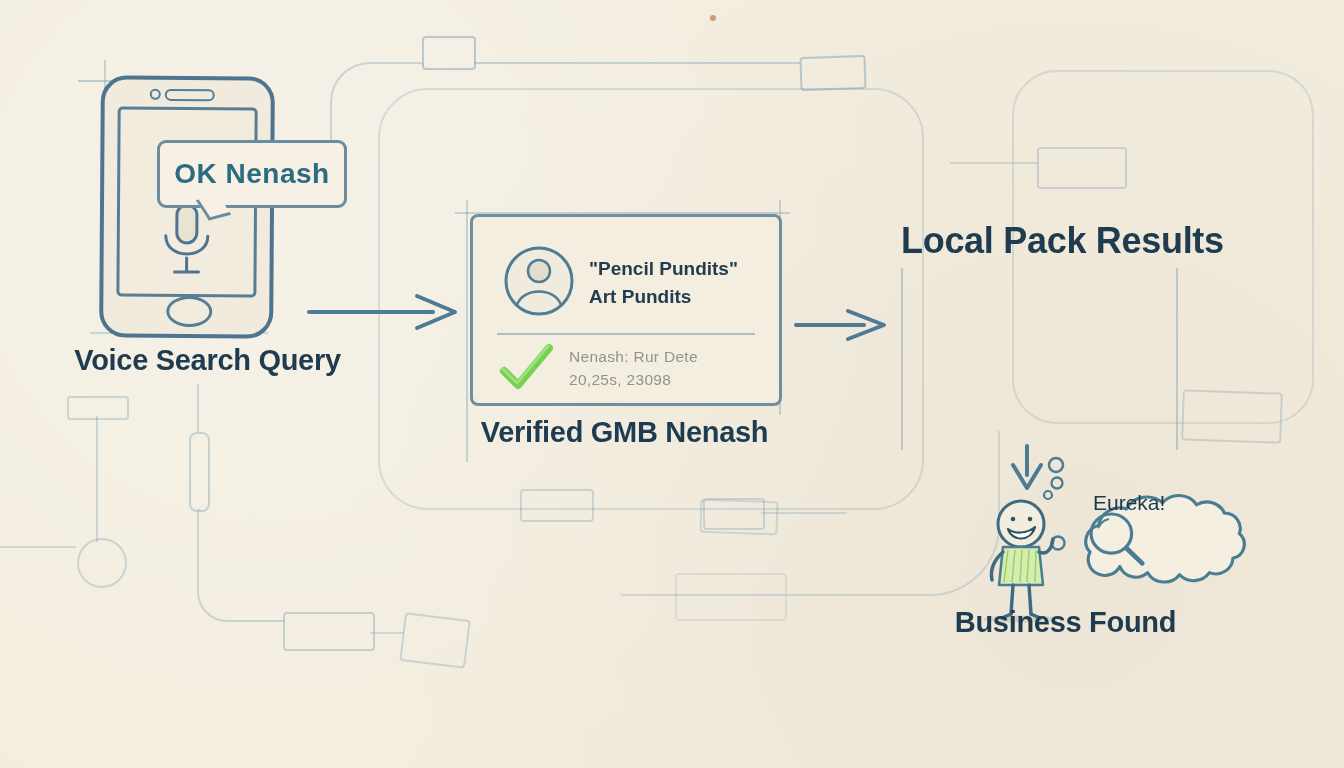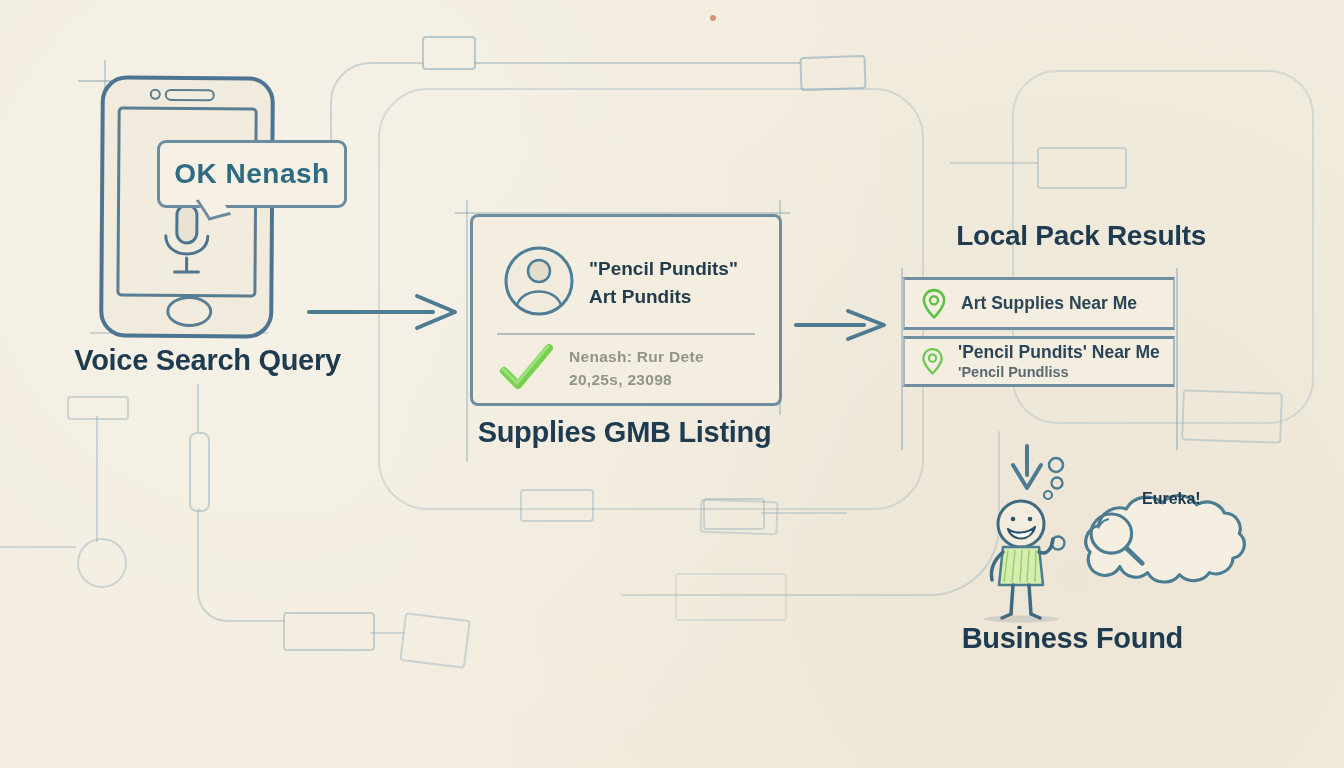--- a/index.html
+++ b/index.html
@@ -33,30 +33,30 @@
   
   .speech-bubble{position:absolute;left:157px;top:140px;width:184px;height:62px;background:#f6f1e4;border:3px solid #6a8ca0;border-radius:9px;z-index:4;display:flex;align-items:center;justify-content:center;}
   .speech-bubble span{font-size:28px;font-weight:600;color:#2d6b80;letter-spacing:.5px;}
   .bubble-tail{position:absolute;left:42px;bottom:-14px;width:20px;height:20px;background:#f6f1e4;border-left:3px solid #6a8ca0;border-bottom:3px solid #6a8ca0;transform:rotate(-15deg) skewX(18deg);}
   
   .label{position:absolute;font-weight:700;color:#1e3b4f;font-size:29px;letter-spacing:-0.3px;text-align:center;z-index:5;white-space:nowrap;}
   
   .gmb-card{position:absolute;left:470px;top:214px;width:306px;height:186px;background:#f3eee0;border:3px solid rgba(88,125,148,0.85);border-radius:8px;z-index:3;}
   .gmb-name{position:absolute;left:116px;top:38px;width:180px;font-size:19px;font-weight:700;color:#243d4d;line-height:1.45;}
   .gmb-divider{position:absolute;left:24px;top:116px;width:258px;border-top:2px solid rgba(125,150,165,0.55);}
-  .gmb-detail{position:absolute;left:96px;top:128px;width:190px;font-size:15.5px;font-weight:700;color:#90958a;line-height:1.5;letter-spacing:.3px;}
+  .gmb-detail{position:absolute;left:96px;top:128px;width:190px;font-size:15.5px;font-weight:400;color:#90958a;line-height:1.5;letter-spacing:.3px;}
   .avatar-svg{position:absolute;left:28px;top:26px;}
   .check-svg{position:absolute;left:26px;top:126px;}
   
   .pack-row{position:absolute;left:903px;width:272px;background:#f4eee1;border-top:3px solid rgba(80,120,145,0.8);border-bottom:3px solid rgba(80,120,145,0.8);border-left:2px solid rgba(120,150,170,0.6);border-right:2px solid rgba(120,150,170,0.6);display:flex;align-items:center;gap:14px;padding-left:16px;box-sizing:border-box;z-index:3;}
   .row-text{display:flex;flex-direction:column;line-height:1.25;}
   .row-line1{font-size:17.5px;font-weight:700;color:#2b4656;}
   .row-line2{font-size:14.5px;font-weight:600;color:#5a6a72;}
   
-  .thought-text{position:absolute;left:1142px;top:489px;width:130px;font-size:16px;font-weight:700;color:#1d3a4d;line-height:1.3;z-index:5;}
+  .thought-text{position:absolute;left:1093px;top:489px;width:130px;font-size:21px;font-weight:400;color:#1d3a4d;line-height:1.3;z-index:5;}
   .svgabs{position:absolute;z-index:4;}
   .guide{position:absolute;pointer-events:none;z-index:1;}
 </style>
 </head>
 <body>
 
 <div class="stage">
 
   <div class="decor" style="left:422px;top:36px;width:50px;height:30px;opacity:.5;"></div>
   <div class="decor" style="left:800px;top:56px;width:62px;height:30px;opacity:.5;transform:rotate(-2deg);"></div>
@@ -133,49 +133,30 @@
     <svg class="check-svg" width="56" height="50" viewBox="0 0 56 50">
       <polyline points="5,28 19,42 50,5" fill="none" stroke="#76d14f" stroke-width="8" stroke-linecap="round" stroke-linejoin="round"></polyline>
       <polyline points="4,26 18,40 49,3" fill="none" stroke="#a8e48c" stroke-width="3" stroke-linecap="round" stroke-linejoin="round" opacity=".8"></polyline>
     </svg>
     <div class="gmb-detail">
       <div>Nenash: Rur Dete</div>
       <div>20,25s, 23098</div>
     </div>
   </div>
 
-  <div class="label" style="left:462px;top:416px;width:325px;">Supplies GMB Listing</div>
+  <div class="label" style="left:462px;top:416px;width:325px;">Verified GMB Nenash</div>
 
   <svg class="svgabs" style="left:792px;top:305px;" width="100" height="40" viewBox="0 0 100 40">
     <line x1="4" y1="20" x2="72" y2="20" stroke="#4c7b93" stroke-width="4" stroke-linecap="round"></line>
     <polyline points="56,6 92,20 56,34" fill="none" stroke="#4c7b93" stroke-width="4" stroke-linecap="round" stroke-linejoin="round"></polyline>
   </svg>
 
-  <div class="label" style="left:901px;top:220px;width:285px;text-align:right;font-size:28px;margin-left:20px;">Local Pack Results</div>
-
-  <div class="pack-row" style="top:277px;height:53px;">
-    <svg width="26" height="32" viewBox="0 0 24 30">
-      <path d="M12 2 C6.5 2 2.5 6.3 2.5 11.6 C2.5 18.5 12 27.5 12 27.5 C12 27.5 21.5 18.5 21.5 11.6 C21.5 6.3 17.5 2 12 2 Z" fill="none" stroke="#5fc044" stroke-width="2.4"></path>
-      <circle cx="12" cy="11.5" r="3.8" fill="none" stroke="#5fc044" stroke-width="2.2"></circle>
-    </svg>
-    <div class="row-text">
-      <span class="row-line1">Art Supplies Near Me</span>
-    </div>
-  </div>
-
-  <div class="pack-row" style="top:336px;height:51px;">
-    <svg width="23" height="29" viewBox="0 0 24 30">
-      <path d="M12 2 C6.5 2 2.5 6.3 2.5 11.6 C2.5 18.5 12 27.5 12 27.5 C12 27.5 21.5 18.5 21.5 11.6 C21.5 6.3 17.5 2 12 2 Z" fill="none" stroke="#6cc653" stroke-width="2.4"></path>
-      <circle cx="12" cy="11.5" r="3.8" fill="none" stroke="#6cc653" stroke-width="2.2"></circle>
-    </svg>
-    <div class="row-text">
-      <span class="row-line1">'Pencil Pundits' Near Me</span>
-      <span class="row-line2">'Pencil Pundliss</span>
-    </div>
-  </div>
+  <div class="label" style="left:901px;top:220px;width:285px;text-align:center;font-size:36px;">Local Pack Results</div>
+
+
 
 
   <svg class="svgabs" style="left:1003px;top:443px;" width="48" height="52" viewBox="0 0 48 52">
     <line x1="24" y1="3" x2="24" y2="32" stroke="#4c7b93" stroke-width="4" stroke-linecap="round"></line>
     <polyline points="10,22 24,45 38,22" fill="none" stroke="#4c7b93" stroke-width="4" stroke-linecap="round" stroke-linejoin="round"></polyline>
   </svg>
 
   <svg class="svgabs" style="left:950px;top:448px;" width="150" height="175" viewBox="0 0 150 175">
     <ellipse cx="71" cy="171" rx="38" ry="3.5" fill="rgba(90,110,120,0.18)"></ellipse>
     <circle cx="106" cy="17" r="7" fill="none" stroke="#4a7d92" stroke-width="2.5"></circle>
@@ -207,15 +188,15 @@
     <g>
       <circle cx="50" cy="56" r="19" fill="none" stroke="#4a7d92" stroke-width="3"></circle>
       <path d="M38 50 a 13 13 0 0 1 9 -8" fill="none" stroke="#4a7d92" stroke-width="2" stroke-linecap="round"></path>
       <line x1="64" y1="70" x2="79" y2="85" stroke="#4a7d92" stroke-width="4.5" stroke-linecap="round"></line>
     </g>
   </svg>
   <div class="thought-text">
     <div>Eureka!</div>
   </div>
 
-  <div class="label" style="left:948px;top:622px;width:235px;text-align:right;">Business Found</div>
+  <div class="label" style="left:948px;top:606px;width:235px;">Business Found</div>
 
 </div>
 
 </body></html>

